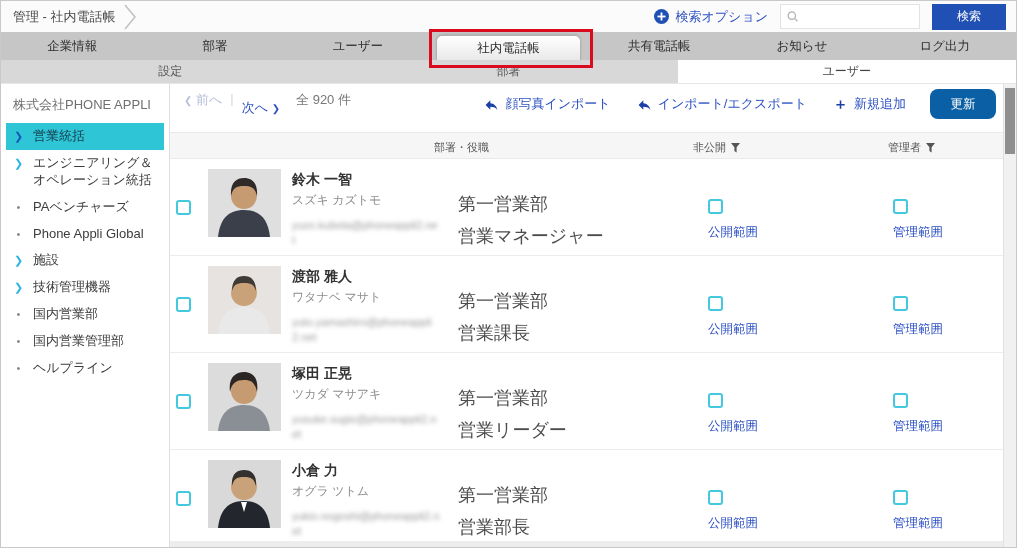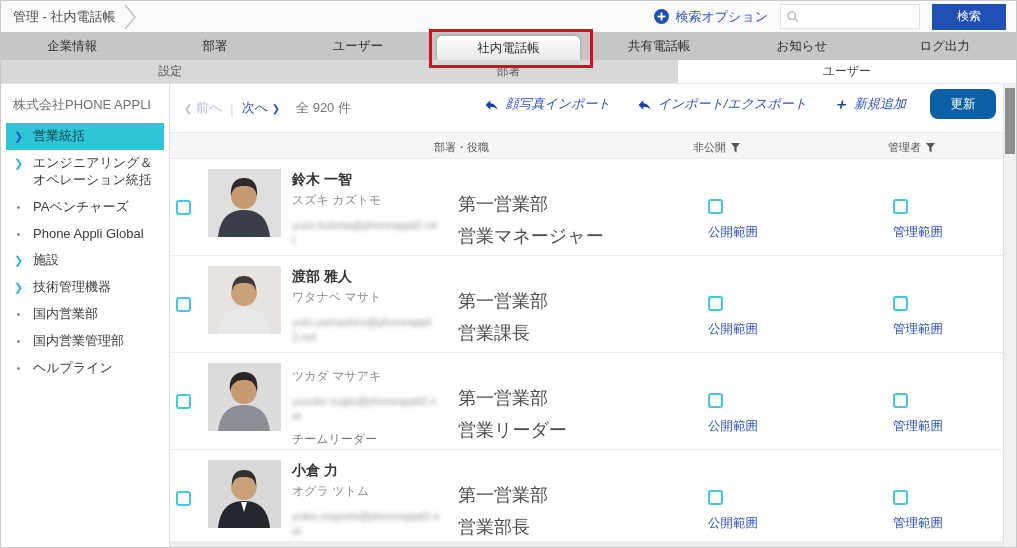--- a/index.html
+++ b/index.html
@@ -36,28 +36,28 @@
   .tree .li-icon { width:13px; flex:none; font-size:11px; line-height:1.5; text-align:center; }
   .chev { color:#2bb3e2; font-weight:bold; }
   .bullet { color:#8a8a8a; }
   .tree li.selected { background:#2ec5d6; color:#17404f; }
   .tree li.selected .chev { color:#1457b8; }
 
   .main { flex:1; position:relative; overflow:hidden; }
 
   
   .toolbar { height:40px; display:flex; align-items:center; padding-left:14px; }
-  .pg { display:flex; align-items:flex-end; gap:8px; font-size:13px; }
+  .pg { display:flex; align-items:flex-start; gap:8px; font-size:13px; }
   .pg .arr { font-size:10px; }
   .pg .dis { color:#b7c0da; cursor:default; }
   .pg .sep { color:#d8d8d8; }
   .pg .nxt { color:#2d51c3; cursor:pointer;margin-top:8px; }
   .pg .total { color:#777; margin-left:8px; }
   .actions { margin-left:auto; display:flex; align-items:center; gap:26px; font-size:13px; color:#2d51c3; }
-  .action { display:flex; align-items:center; gap:6px; cursor:pointer;font-style:italic; }
+  .action { display:flex; align-items:center; gap:6px; cursor:pointer; }
   .plus-glyph { color:#1b3fa8; font-weight:bold; font-size:15px; }
   .update-btn { margin-left:24px; margin-right:20px; width:66px; height:30px; border:none; border-radius:8px; background:#0b5fa4; color:#fff; font-size:12.5px; font-family:inherit; cursor:pointer; }
 
   
   .thead { position:relative; height:27px; background:#f6f6f6; border-top:1px solid #eaeaea; border-bottom:1px solid #eaeaea; margin-top:8px; font-size:11px; color:#555; }
   .th { position:absolute; top:7px; display:flex; align-items:center; gap:5px; }
   .th-dept { left:264px; } .th-priv { left:523px; } .th-adm { left:718px; }
 
   
   .row { position:relative; height:97px; border-bottom:1px solid #ececec; background:#fff; }
@@ -288,20 +288,21 @@
           <span class="cb rowcb"></span>
           <div class="avatar">
             <svg width="73" height="68" viewBox="0 0 73 68">
                 <rect width="73" height="68" fill="#dcdcdc"></rect>
                 <circle cx="36" cy="28" r="13" fill="#c79b72"></circle>
                 <path d="M22 29c-2-15 6-20 14-20s15 5 13 20c-2-9-5-12-13-12s-12 3-14 12z" fill="#2b2624"></path>
                 <path d="M36 42c-16 0-24 9-26 26h52c-2-17-10-26-26-26z" fill="#8a8f96"></path>
               </svg>
           </div>
           <div class="info">
+            <div class="nm">塚田 正晃</div>
             <div class="kana">ツカダ マサアキ</div>
             <div class="email">yusuke.sugio@phoneappli2.net</div>
             <div class="jtitle">チームリーダー</div>
           </div>
           <div class="dept">
             <div>第一営業部</div>
             <div>営業リーダー</div>
           </div>
           <span class="chk chk-public">
               <span class="cb"></span>

